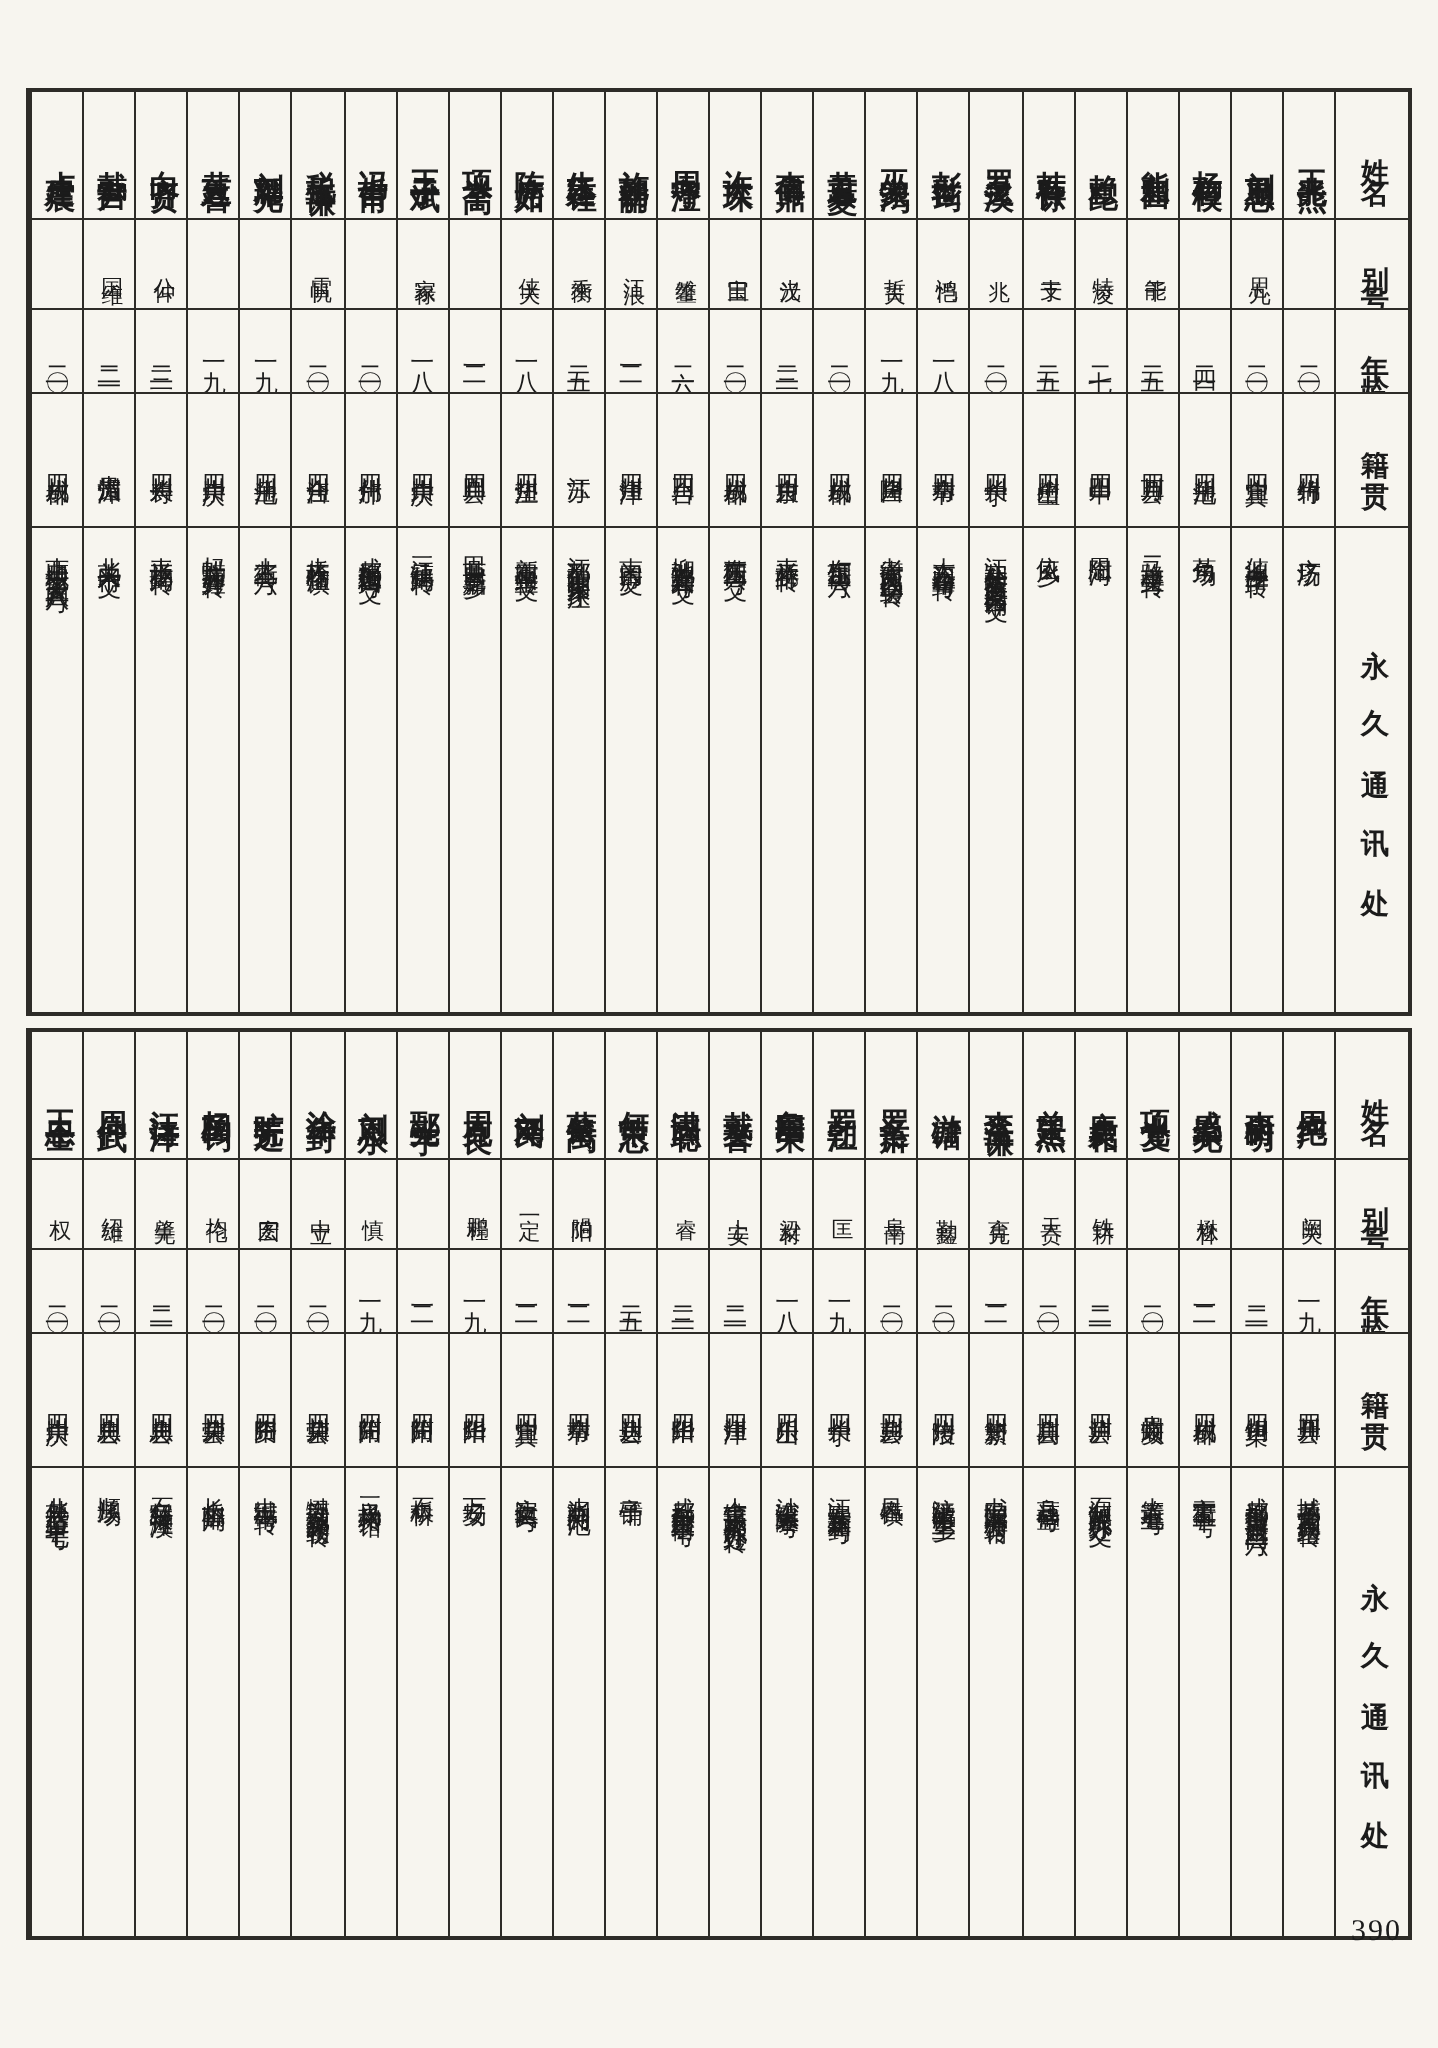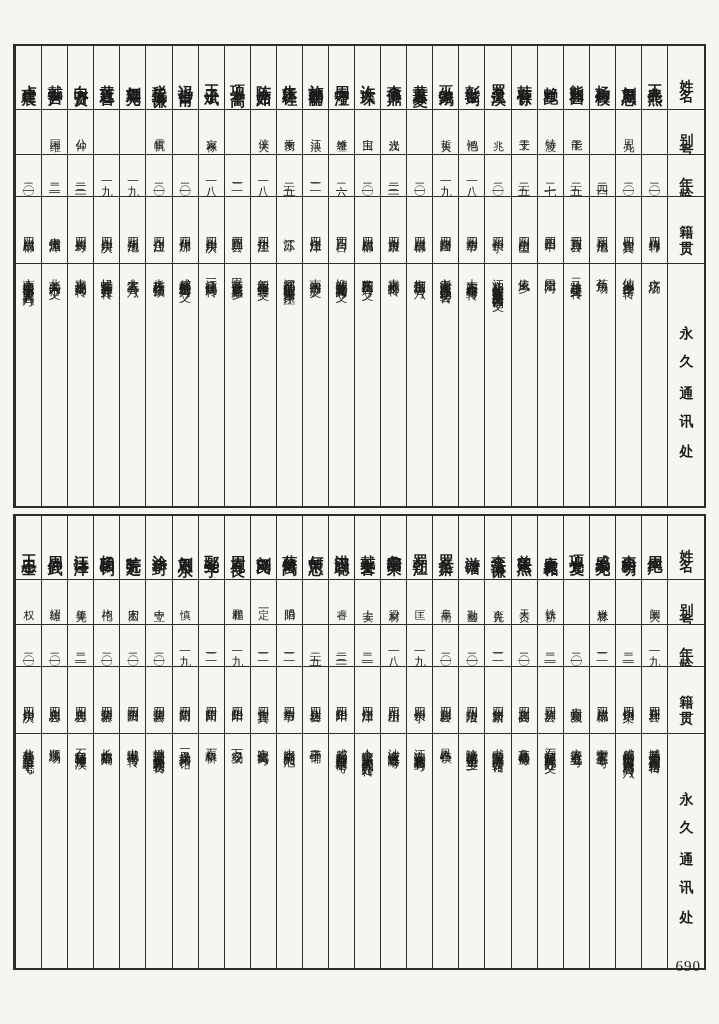--- a/index.html
+++ b/index.html
@@ -999,14 +999,14 @@
         </div>
     <div class="cell c-native">
           <span class="vt t-native">四川崇庆</span>
         </div>
     <div class="cell c-addr">
           <span class="vt t-addr">北外辰居路二百二十七号</span>
         </div>
   </div>
 </div>
 
-  <div class="page-number">690</div>
+  <div class="page-number">390</div>
 </div>
 
 </body></html>

